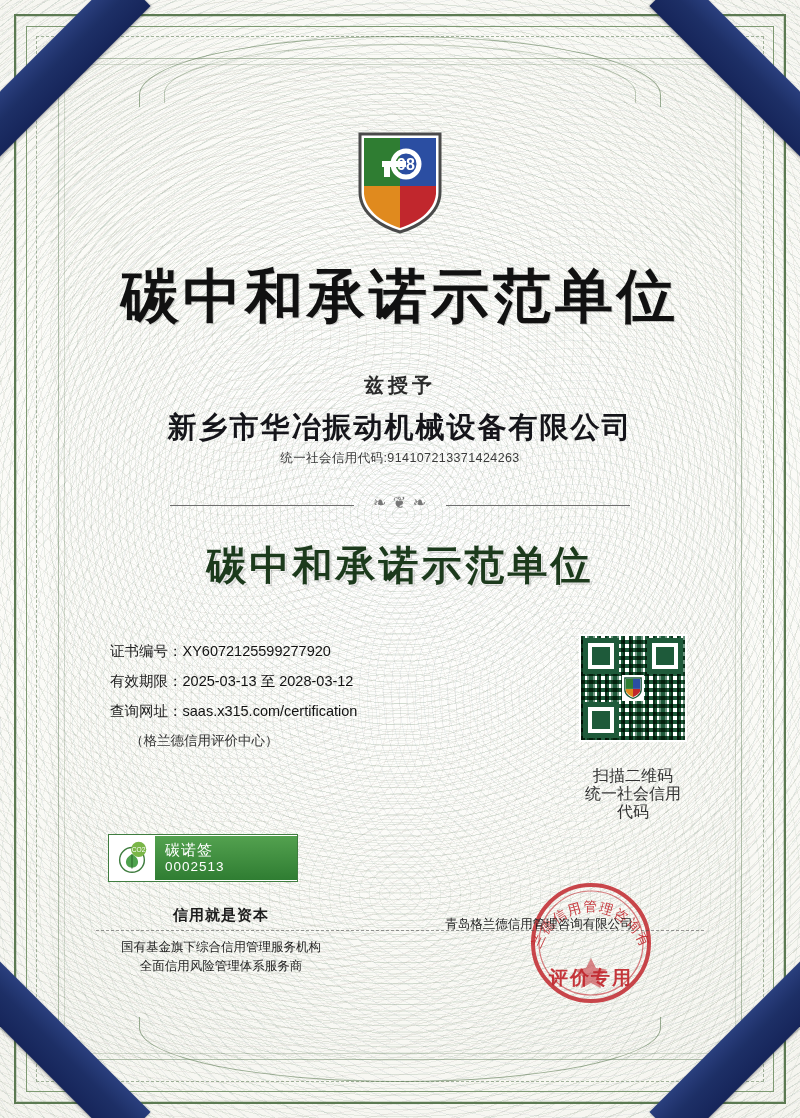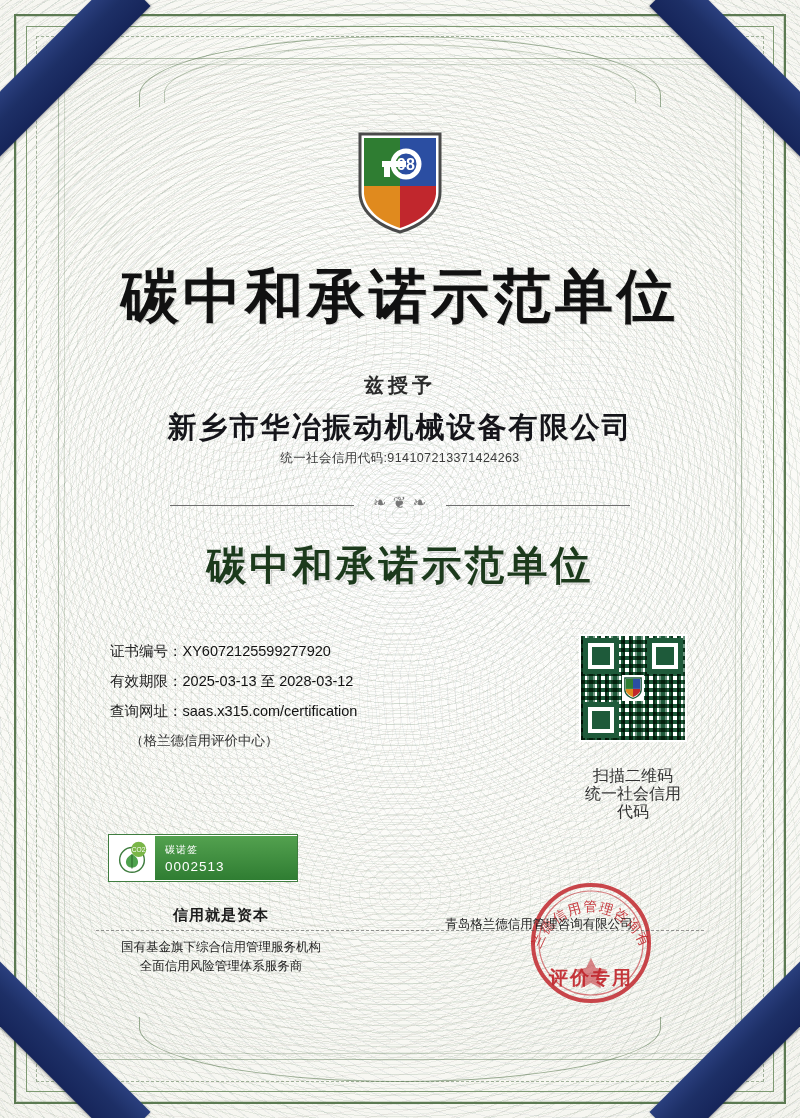--- a/index.html
+++ b/index.html
@@ -317,21 +317,21 @@
     flex: 1;
     height: 44px;
     background: linear-gradient(180deg,#53a14f 0%, #2f7d32 100%);
     color: #fff;
     display: flex;
     flex-direction: column;
     justify-content: center;
     padding-left: 10px;
     box-sizing: border-box;
   }
-  .badge .badge-title { font-size: 10px; line-height: 17px; letter-spacing: 1px; }
+  .badge .badge-title { font-size: 15px; line-height: 17px; letter-spacing: 1px; }
   .badge .badge-num   { font-size: 13.5px; line-height: 17px; letter-spacing: 1px; }
 
   
   .seal {
     position: absolute;
     right: 138px;
     top: 872px;
     width: 142px;
     height: 142px;
   }

